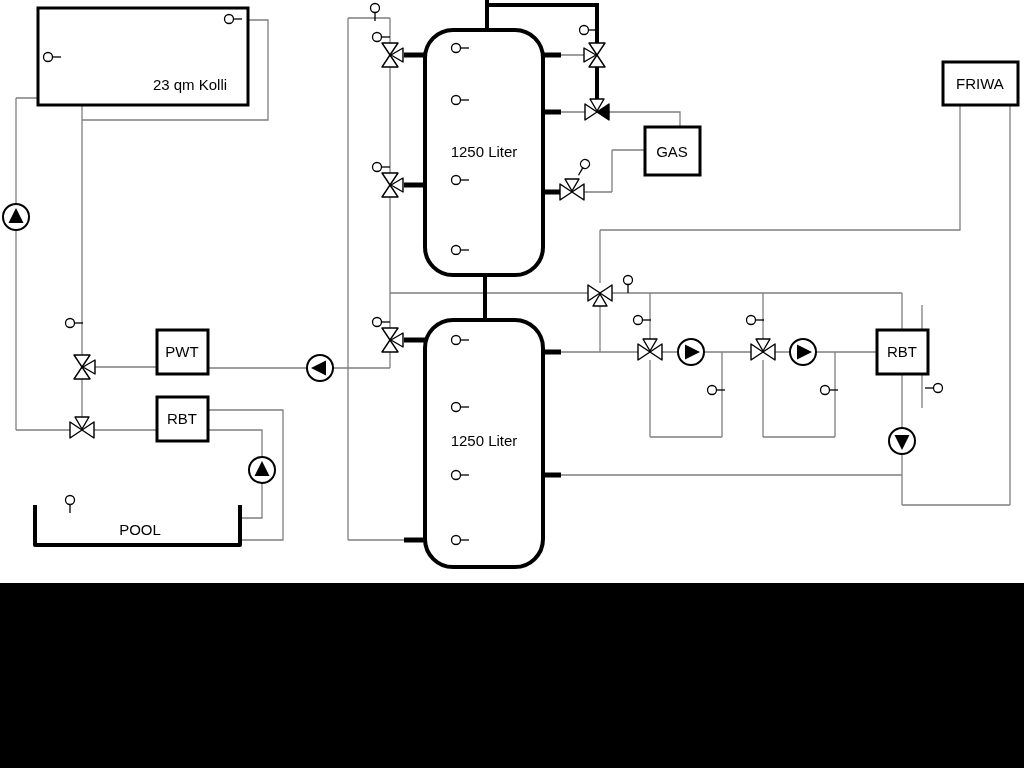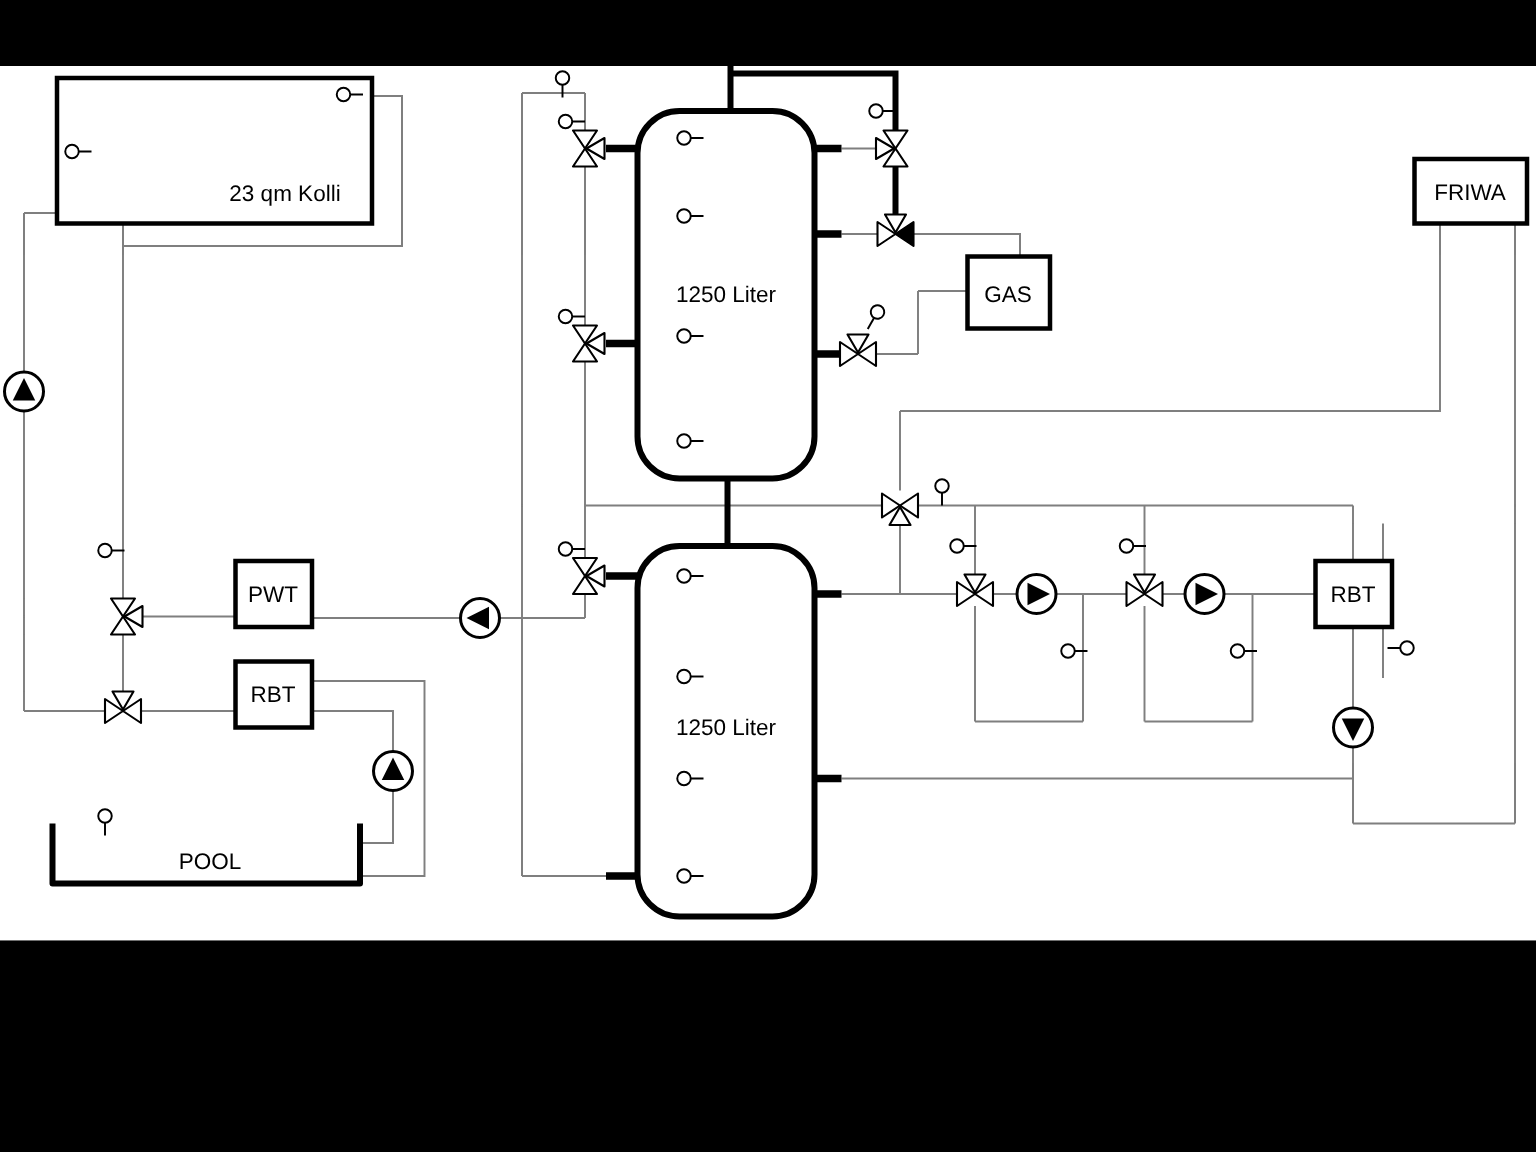--- a/index.html
+++ b/index.html
@@ -3,21 +3,21 @@
 <meta charset="utf-8">
 <style>
   :root{
     --pipe_gray:#7f7f7f;
     --ink:#000000;
     --bg:#ffffff;
     --footer:#000000;
   }
   html,body{margin:0;padding:0;background:var(--footer);}
   .page{width:1024px;height:768px;position:relative;background:var(--footer);}
-  .diagram-wrap{width:1024px;height:583px;background:var(--bg);margin-top:44px;}
+  .diagram-wrap{width:1024px;height:583px;background:var(--bg);}
   .footer-bar{width:1024px;height:185px;background:var(--footer);}
   svg{display:block;}
   .pipe{stroke:var(--pipe_gray);stroke-width:1.3;fill:none;}
   .thick{stroke:var(--ink);stroke-width:4;fill:none;}
   .stub{stroke:var(--ink);stroke-width:5;fill:none;}
   .box{fill:var(--bg);stroke:var(--ink);stroke-width:3;}
   .tank{fill:var(--bg);stroke:var(--ink);stroke-width:4;}
   .pool-wall{fill:none;stroke:var(--ink);stroke-width:4;stroke-linejoin:round;}
   .pump-body{fill:var(--bg);stroke:var(--ink);stroke-width:2;}
   .pump-tri{fill:var(--ink);}

